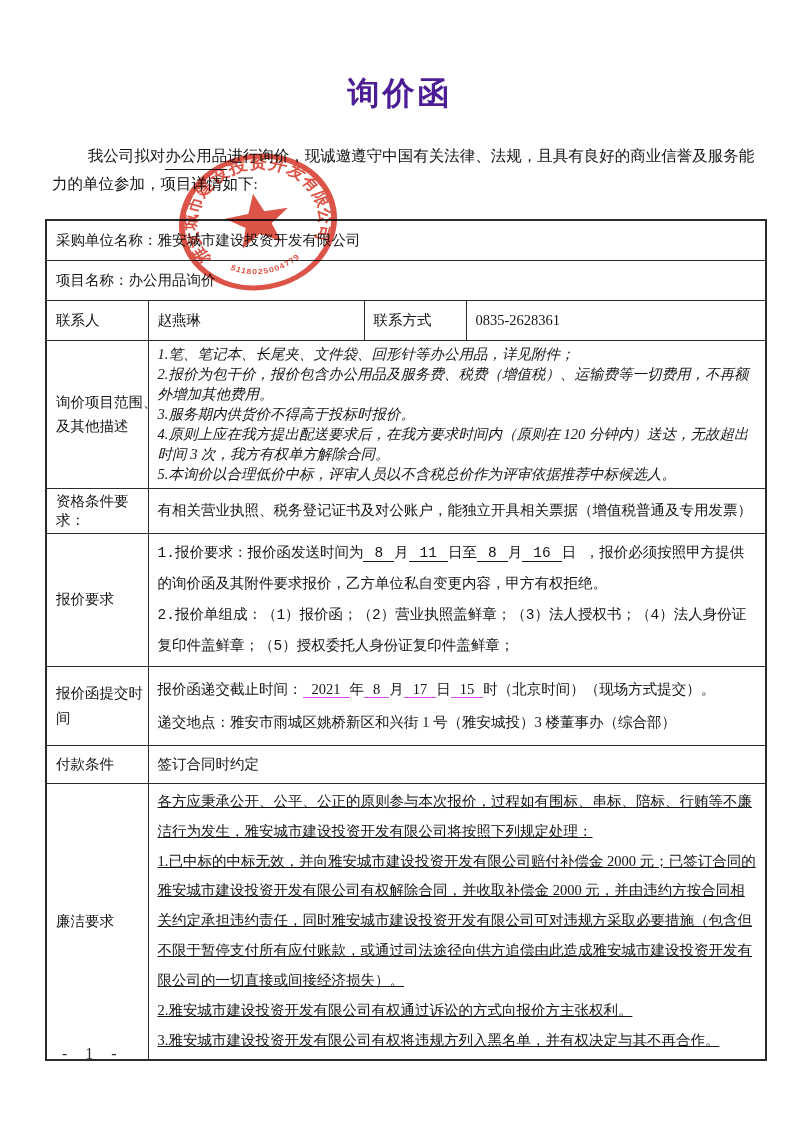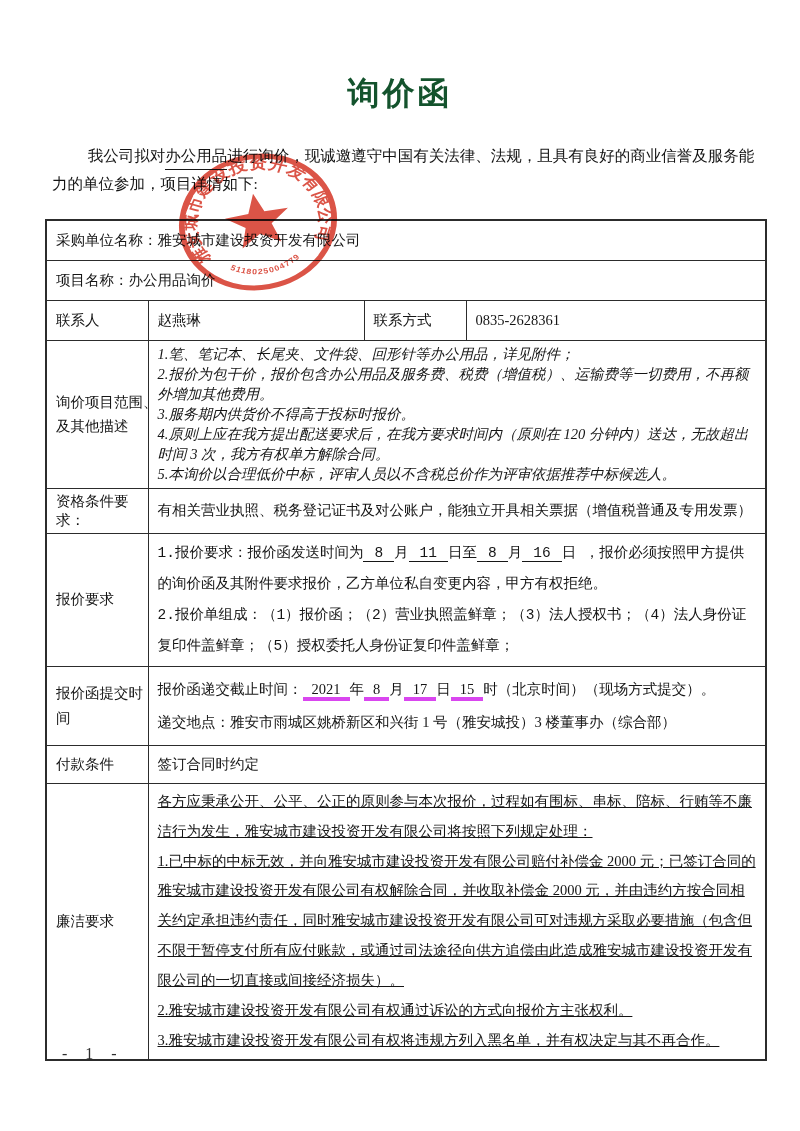--- a/index.html
+++ b/index.html
@@ -3,21 +3,21 @@
 <meta charset="utf-8">
 <style>
   html,body{margin:0;padding:0;background:#888;}
   .page{
     position:relative;width:800px;height:1131px;background:#ffffff;
     font-family:"Liberation Serif","DejaVu Serif",serif;color:#171717;
     overflow:hidden;margin:0 auto;
   }
   .title{
     margin:0;padding-top:72px;text-align:center;
-    font-size:32px;font-weight:bold;letter-spacing:3px;color:#14532d;
+    font-size:32px;font-weight:bold;letter-spacing:3px;color:#4c1d95;
   }
   .intro{
     margin:26px 38px 0 52px;font-size:15.5px;line-height:1.8;
     text-indent:2.3em;color:#131313;
   }
   .u-inline{border-bottom:1.5px solid #161616;padding-bottom:5px;}
   table.doc{
     border-collapse:collapse;table-layout:fixed;width:720px;
     margin:21px 0 0 45px;border:2px solid #2c2c2c;
   }
@@ -32,21 +32,21 @@
   tr.r-scope td{height:141px;}
   tr.r-quote td{height:126px;font-family:Liberation Mono, monospace;}
   tr.r-submit td{height:72px;}
   tr.r-pay td{height:31px;}
   tr.r-integrity td{height:231px;}
   .scope-line{line-height:1.38;font-style:italic;}
   .quote-block{line-height:2.12;}
   .submit-block{line-height:2.25;}
   .integrity-block{line-height:2.06;text-decoration:underline;}
   .bl{border-bottom:1px solid #161616;padding:0 11px;}
-  .bl-wide{border-bottom:4px solid #d946ef;padding:0 9px;margin-top:20px;}
+  .bl-wide{border-bottom:1px solid #d946ef;padding:0 9px;margin-top:20px;}
   .footer{
     position:absolute;left:62px;top:1045px;font-size:16px;
     letter-spacing:7px;color:#2e2e2e;
   }
   .stamp{
     position:absolute;left:174px;top:150px;width:168px;height:144px;
     transform:rotate(-10deg);opacity:.87;mix-blend-mode:multiply;
     pointer-events:none;z-index:5;
   }
 </style>

